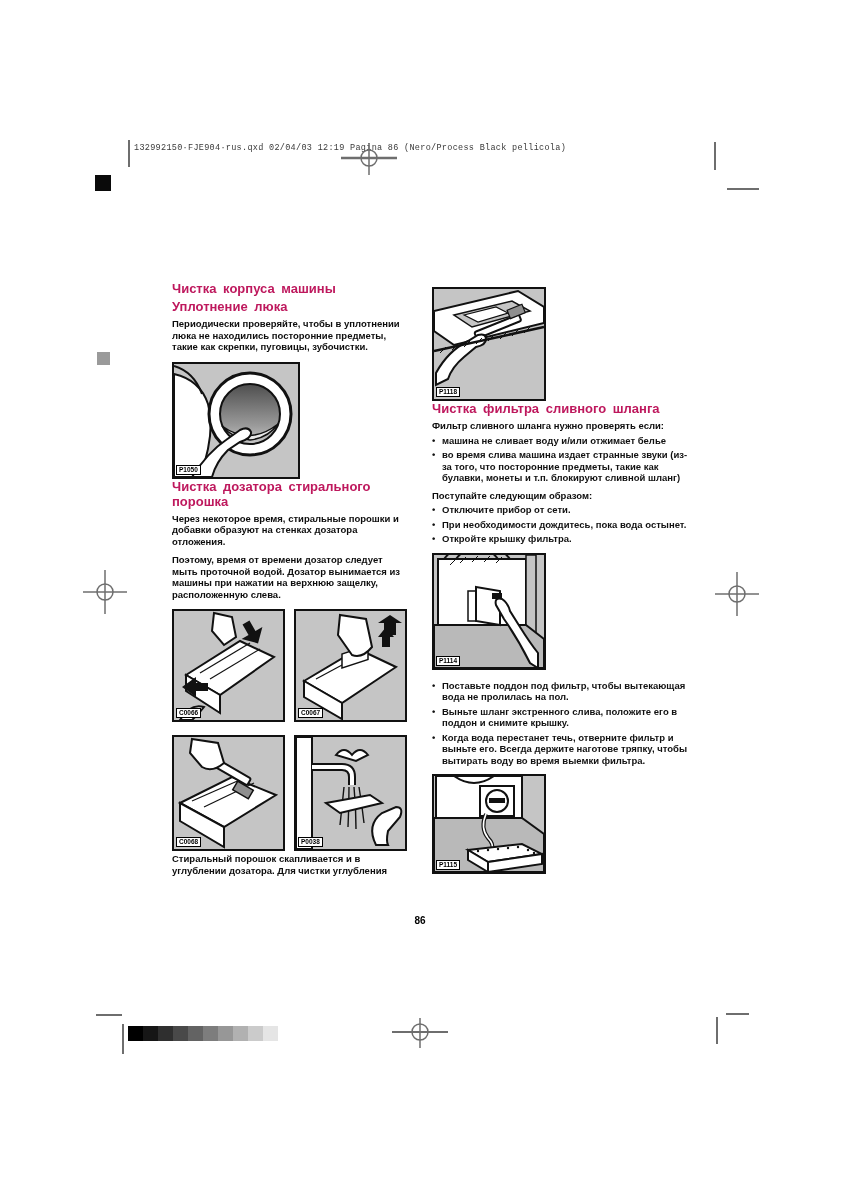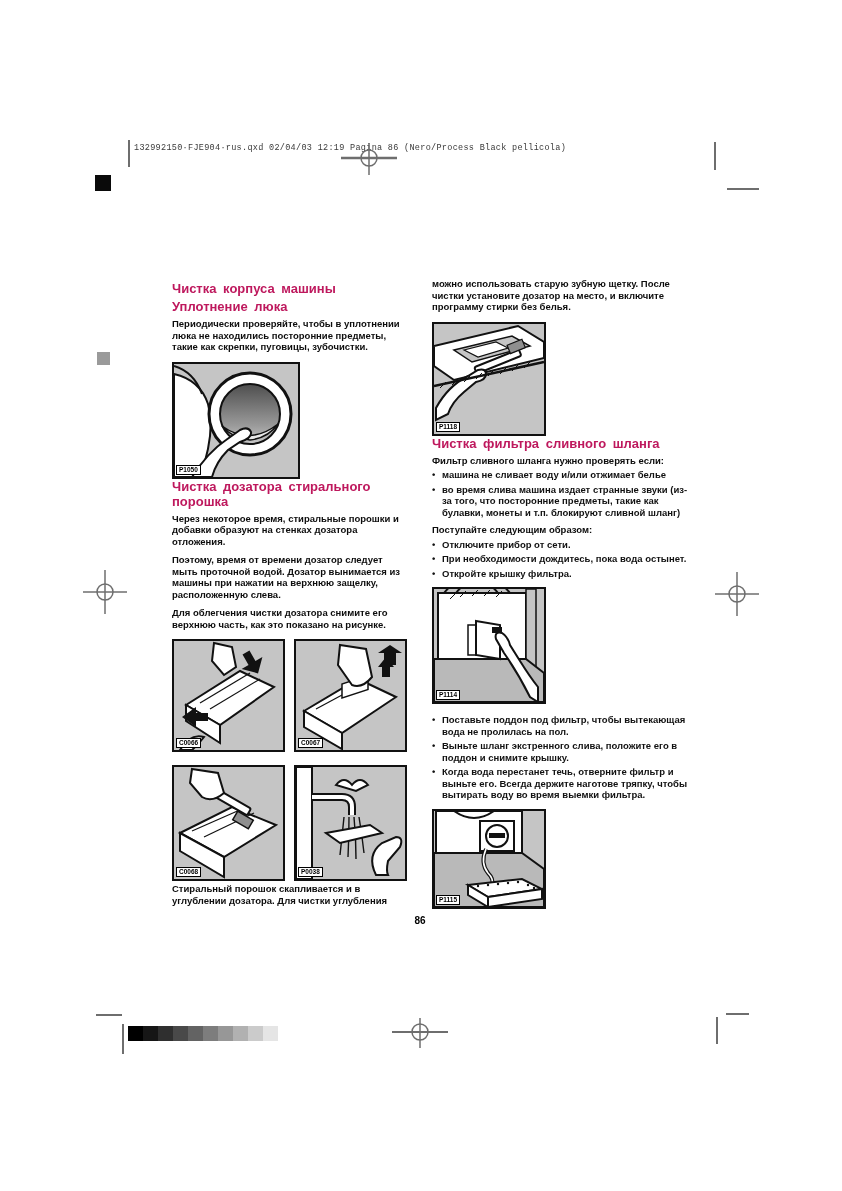--- a/index.html
+++ b/index.html
@@ -138,21 +138,20 @@
         <circle cx="76" cy="50" r="30" fill="url(#drumG)" stroke="#111" stroke-width="2"></circle>
         <path d="M48,62 Q76,82 104,60 Q94,74 76,76 Q58,74 48,62 Z" fill="#e8e8e8" stroke="#111" stroke-width="1.5"></path>
         <path d="M18,113 Q34,88 52,76 L66,66 Q74,62 77,68 Q78,74 66,78 L54,86 Q42,98 38,113 Z" fill="#ffffff" stroke="#111" stroke-width="2"></path>
       </svg>
       <span class="fig-label">P1050</span>
     </div>
 
     <h2 class="sec mt14">Чистка дозатора стирального порошка</h2>
     <div class="para">Через некоторое время, стиральные порошки и добавки образуют на стенках дозатора отложения.</div>
     <div class="para mt7">Поэтому, время от времени дозатор следует мыть проточной водой. Дозатор вынимается из машины при нажатии на верхнюю защелку, расположенную слева.</div>
-    <div class="para mt7">Для облегчения чистки дозатора снимите его верхнюю часть, как это показано на рисунке.</div>
 
     <div class="fig-row mt9">
       <div class="figure" style="width:113px; height:113px;">
         <svg width="109" height="109" viewBox="0 0 109 109">
           <polygon points="12,64 66,30 100,46 46,84" fill="#ffffff" stroke="#111" stroke-width="2"></polygon>
           <polygon points="12,64 46,84 46,102 12,80" fill="#ffffff" stroke="#111" stroke-width="2"></polygon>
           <line x1="26" y1="62" x2="76" y2="32" stroke="#111" stroke-width="1.2"></line>
           <line x1="36" y1="68" x2="86" y2="38" stroke="#111" stroke-width="1.2"></line>
           <polygon points="40,2 58,6 62,26 50,34 38,20" fill="#ffffff" stroke="#111" stroke-width="2"></polygon>
           <polygon points="66,18 78,18 78,10 90,22 78,34 78,26 66,26" fill="#111" transform="rotate(60 78 22)"></polygon>
@@ -204,21 +203,20 @@
           <path d="M80,108 Q70,88 86,76 L100,70 Q108,70 104,80 L92,94 Q90,104 92,108 Z" fill="#ffffff" stroke="#111" stroke-width="2"></path>
         </svg>
         <span class="fig-label">P0038</span>
       </div>
     </div>
 
     <div class="para" style="margin-top:2px;">Стиральный порошок скапливается и в углублении дозатора. Для чистки углубления</div>
   </div>
 
   <div class="col col-right">
-    <div class="para" style="margin-top:0;">можно использовать старую зубную щетку. После чистки установите дозатор на место, и включите программу стирки без белья.</div>
 
     <div class="figure mt9" style="width:114px; height:114px;">
       <svg width="110" height="110" viewBox="0 0 110 110">
         <polygon points="0,22 84,2 110,18 110,34 20,56 0,42" fill="#ffffff" stroke="#111" stroke-width="2"></polygon>
         <polygon points="20,26 78,12 96,22 38,38" fill="#c5c5c5" stroke="#111" stroke-width="1.5"></polygon>
         <polygon points="30,26 62,18 74,24 44,33" fill="#ffffff" stroke="#111" stroke-width="1.2"></polygon>
         <rect x="40" y="34" width="48" height="7" rx="2" fill="#ffffff" stroke="#111" stroke-width="2" transform="rotate(-22 64 38)"></rect>
         <rect x="74" y="18" width="16" height="9" fill="#8f8f8f" stroke="#111" stroke-width="1.2" transform="rotate(-22 82 22)"></rect>
         <path d="M2,84 Q14,62 34,52 L44,46 Q52,44 52,50 Q52,56 42,58 L30,68 Q18,78 14,90 L2,96 Z" fill="#ffffff" stroke="#111" stroke-width="2"></path>
         <line x1="0" y1="62" x2="110" y2="38" stroke="#111" stroke-width="2.5"></line>

